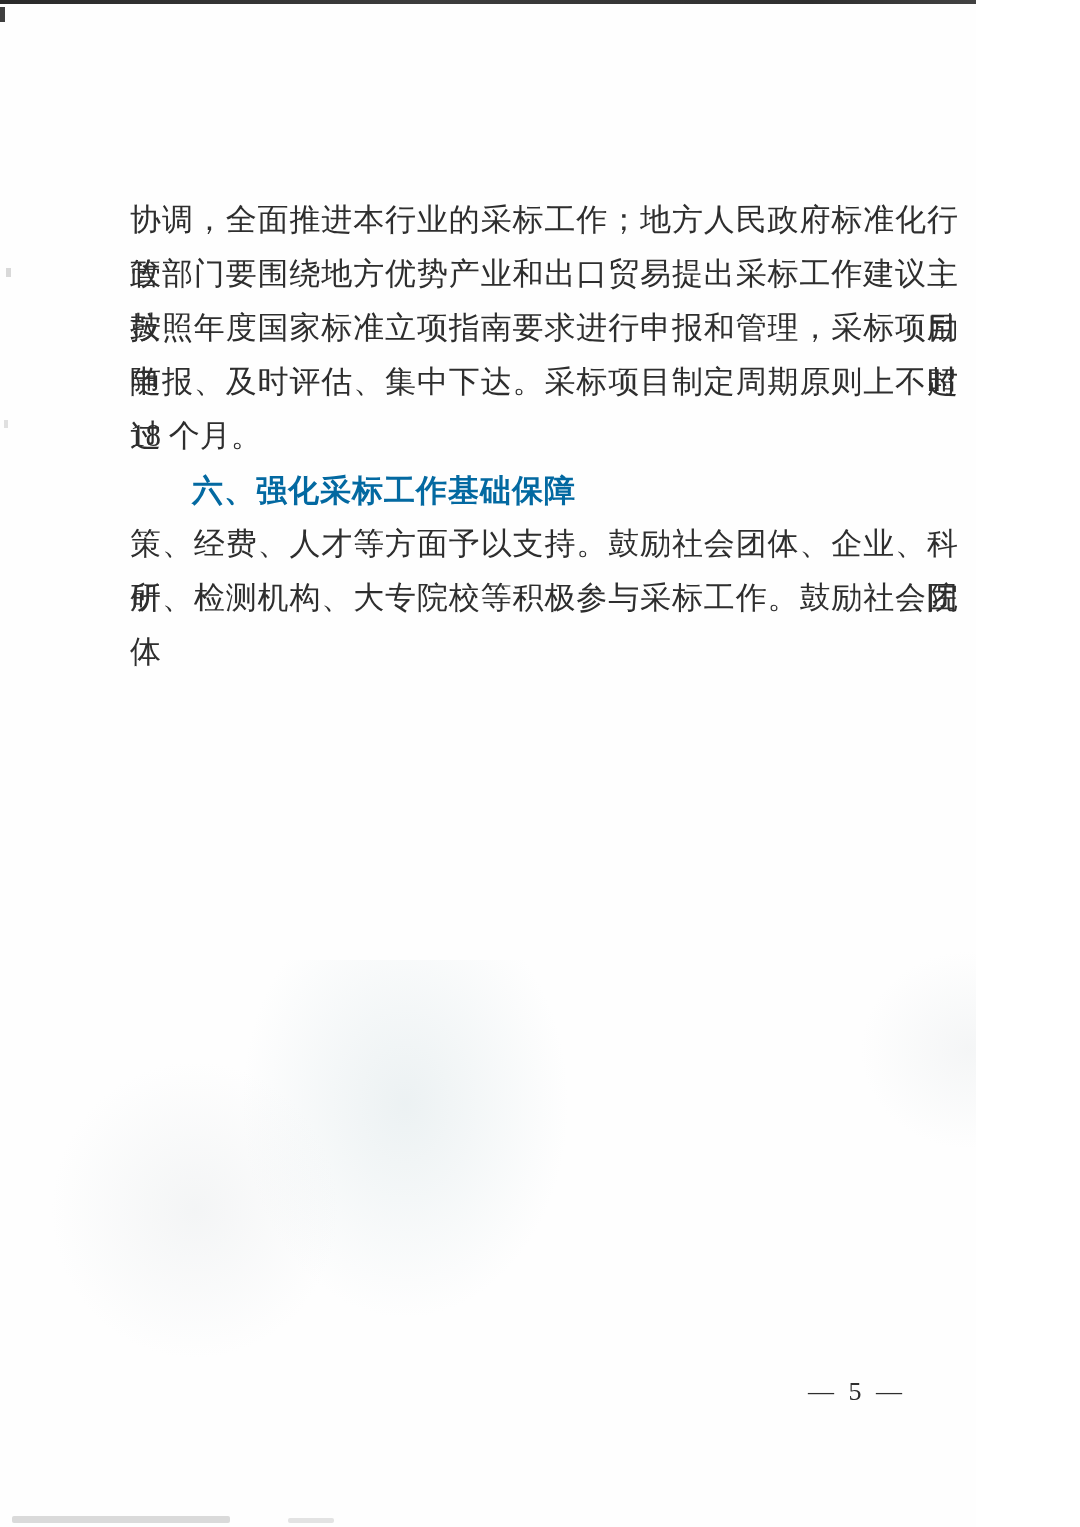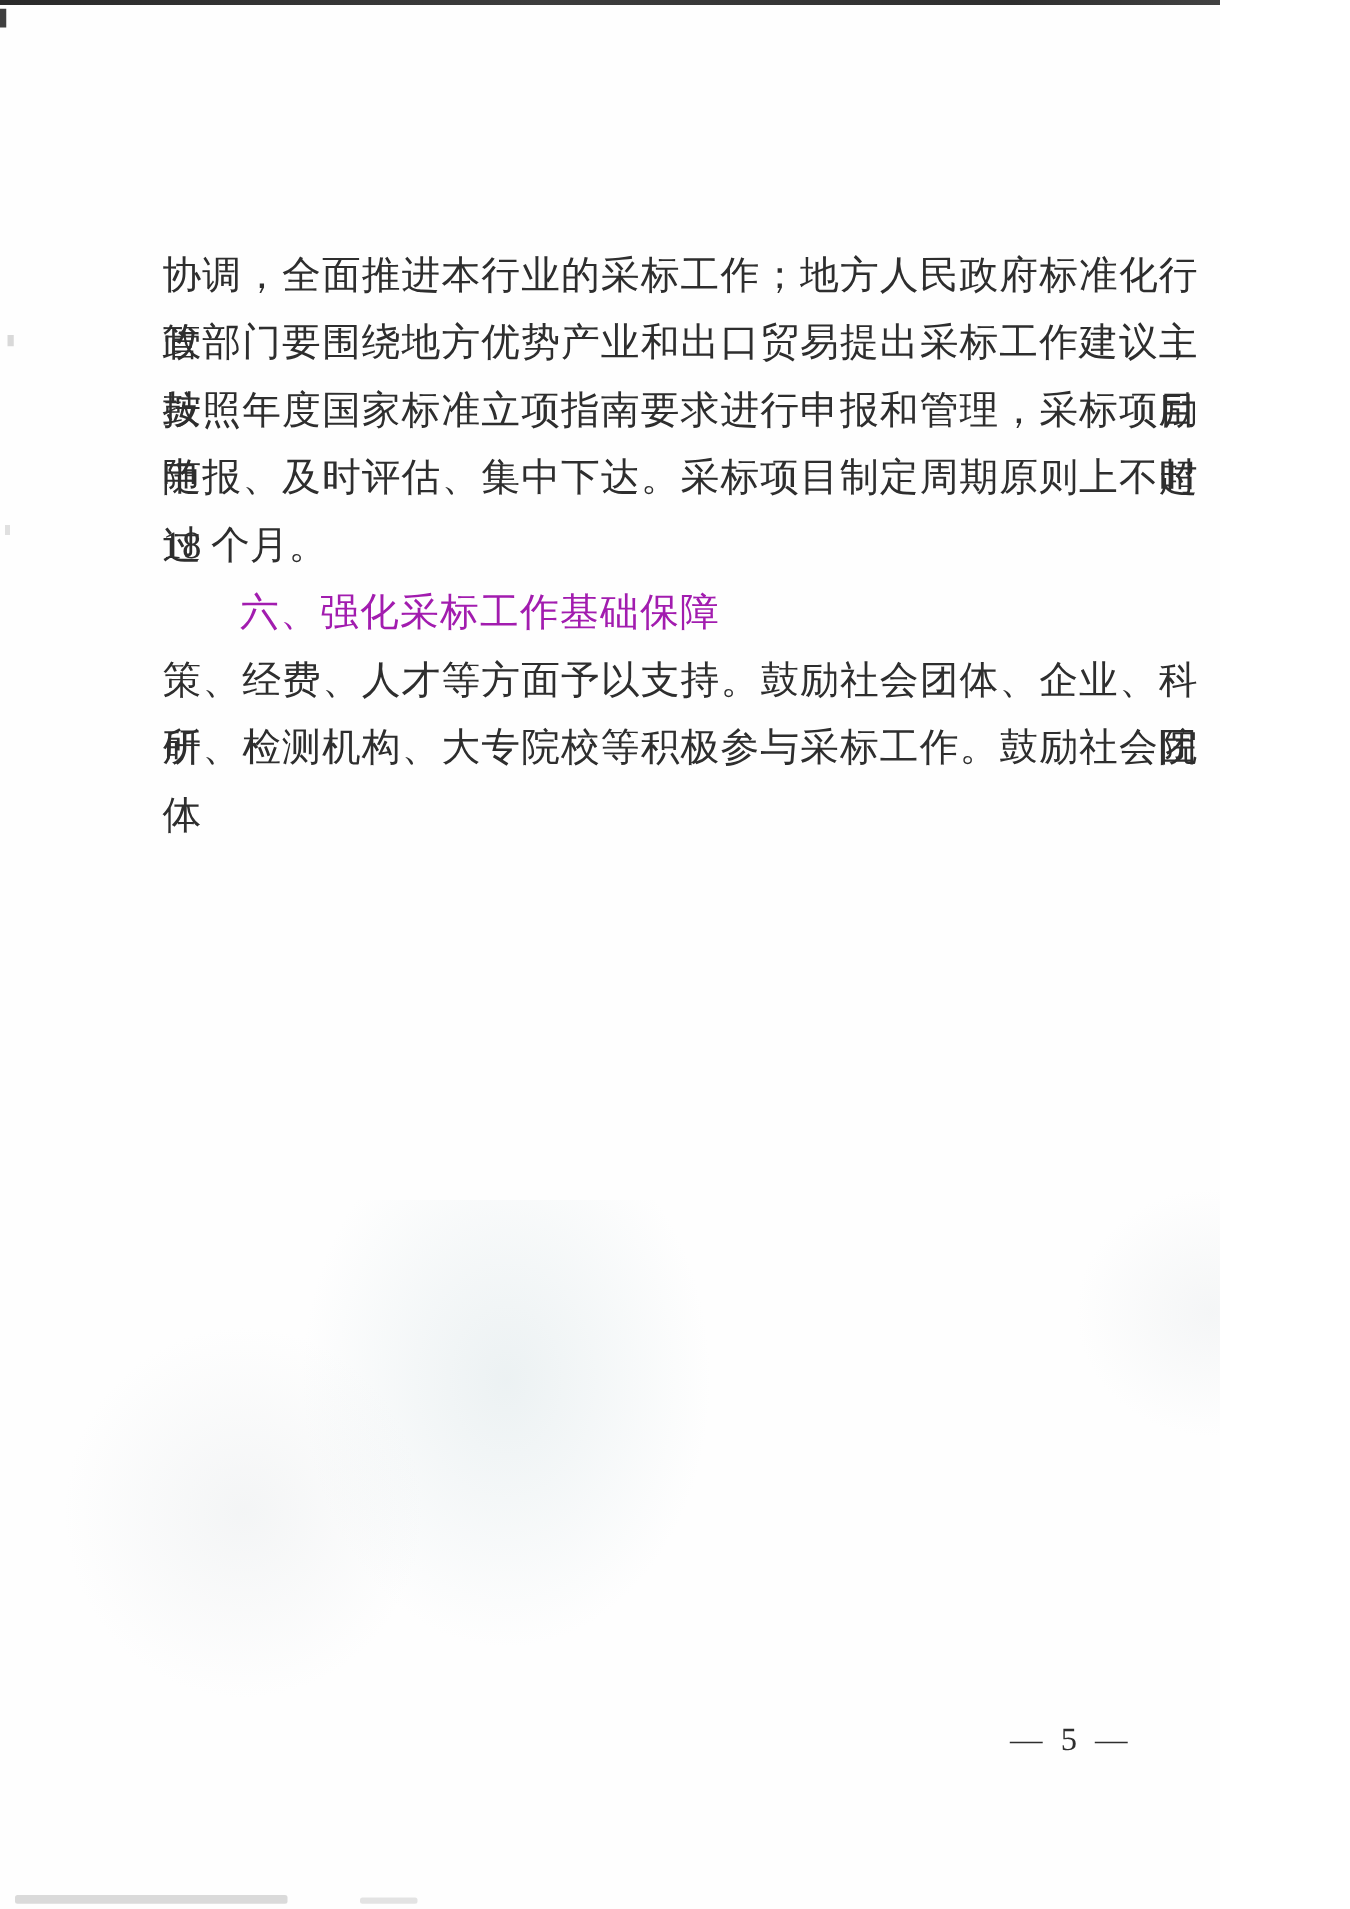--- a/index.html
+++ b/index.html
@@ -67,22 +67,22 @@
     text-align: justify;
     text-align-last: justify;
     text-justify: inter-character;
     color: #2e2e2e;
     font-weight: normal;
   }
   .line.no-stretch { text-align-last: left; }
   .line.indent { padding-left: 62px; }
   .line.heading {
     font-family: "DejaVu Sans", "Liberation Sans", sans-serif;
-    font-weight: 400;
-    color: #a21caf;
+    font-weight: 700;
+    color: #0369a1;
     text-align-last: left;
     letter-spacing: 1px;
   }
 
   .page-num {
     position: absolute;
     left: 808px;
     top: 1377px;
     font-size: 26px;
     color: #2e2e2e;

